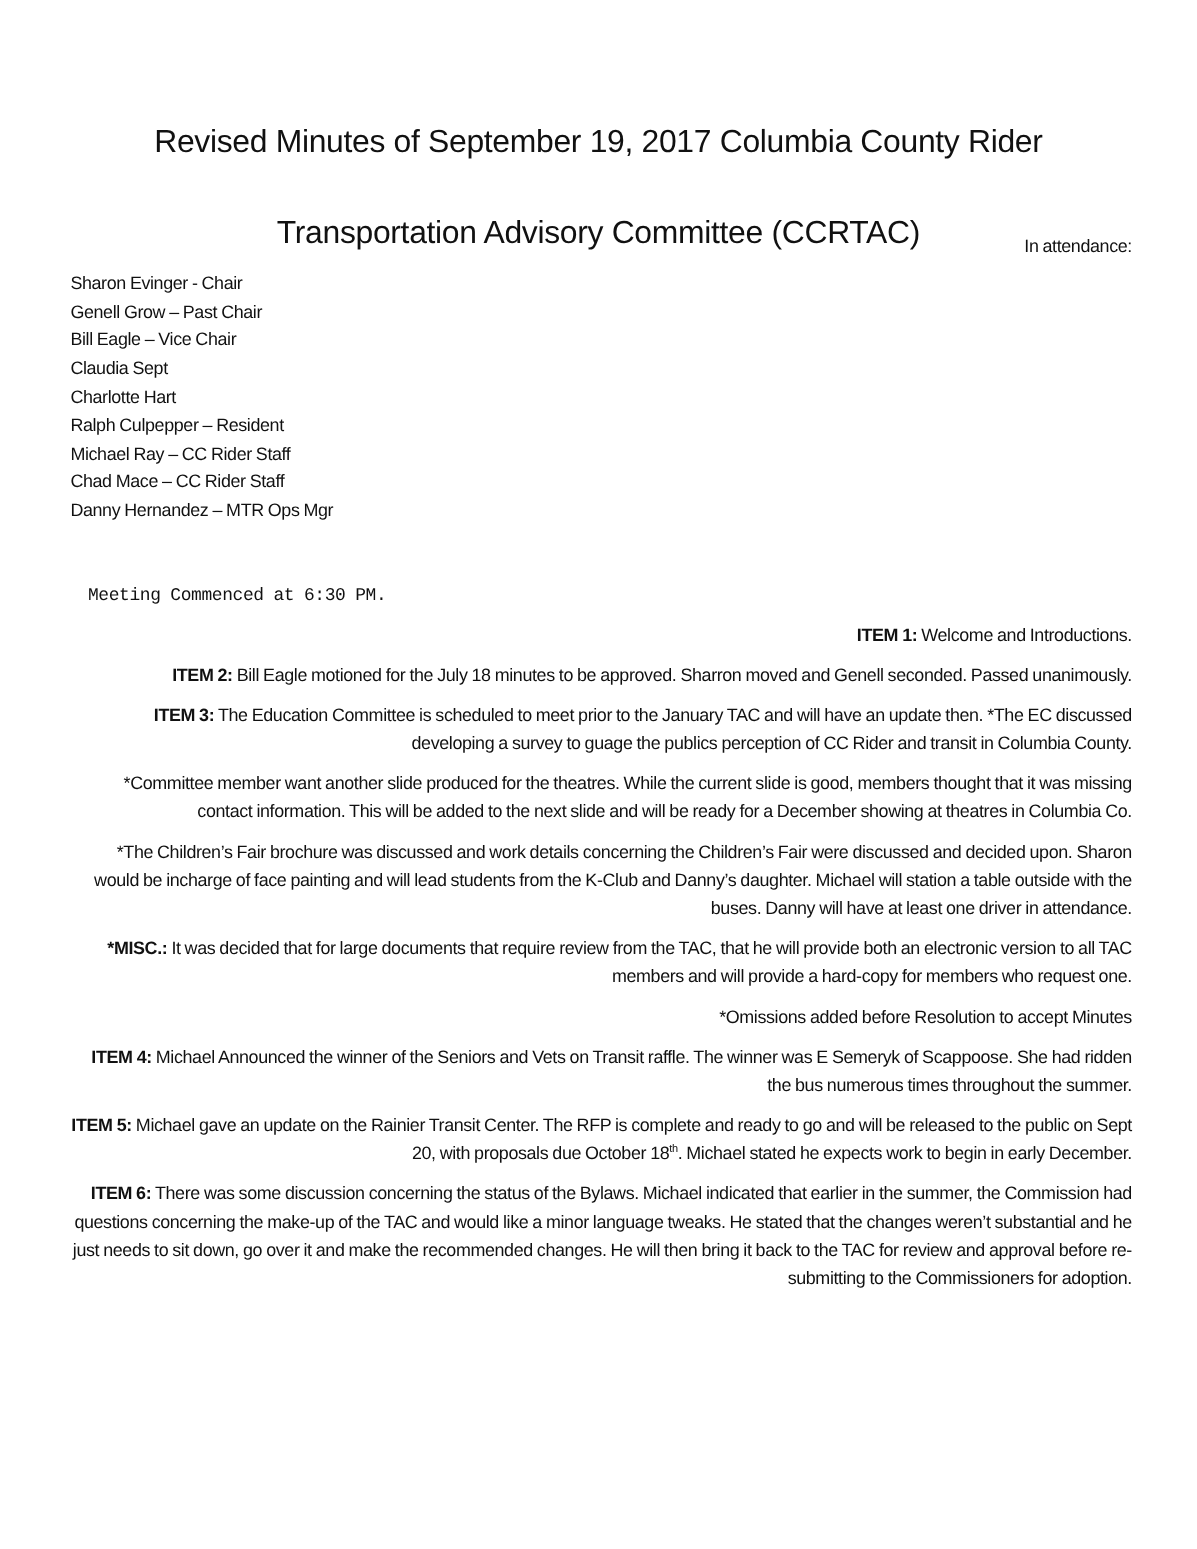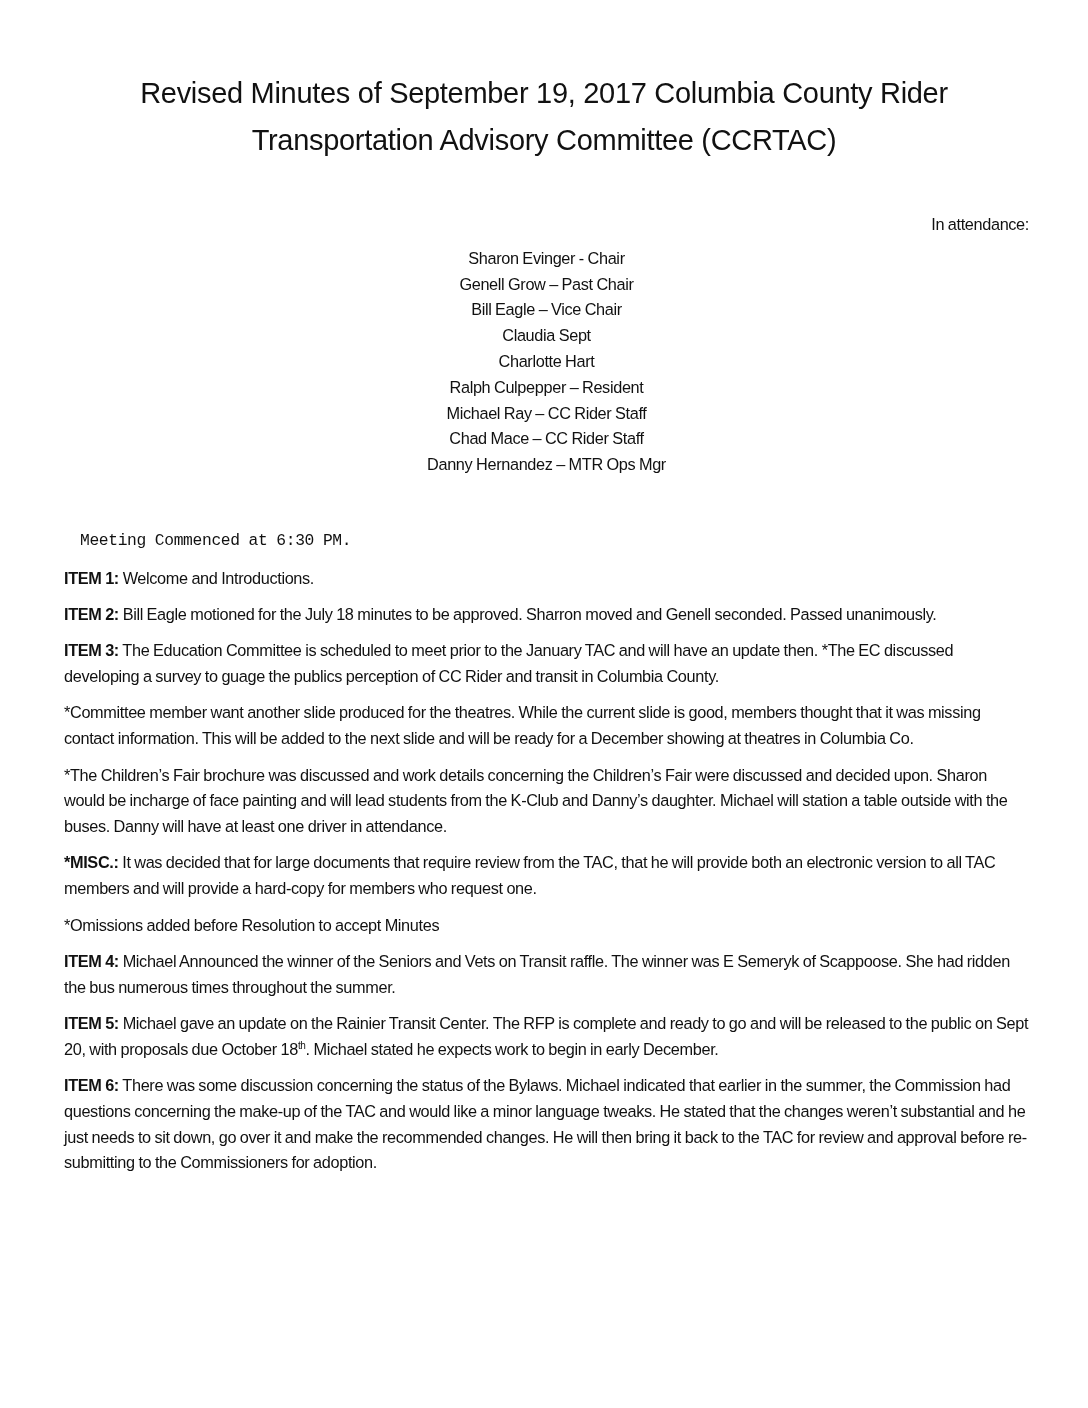--- a/index.html
+++ b/index.html
@@ -28,35 +28,35 @@
       left: 40px;
       top: 70px;
       width: 1008px;
       text-align: center;
       font-size: 29px;
       line-height: 47px;
       font-weight: normal;
       letter-spacing: -0.3px;
       margin: 0;
     }
-    .title span { display: block; }
+    .title span { display: block; margin-top: 36px; }
     .body-text {
       position: absolute;
       left: 64px;
       top: 212px;
       width: 965px;
       font-size: 16.3px;
       letter-spacing: -0.35px;
       word-spacing: -0.5px;
     }
     .attendance-label { margin: 0 0 8px 0; line-height: 25.8px; text-align: right; }
-    .attendee-list { list-style: none; padding: 0; margin: 0; text-align: center; }
+    .attendee-list { list-style: none; padding: 0; margin: 0; }
     .attendee-list li { line-height: 25.8px; white-space: nowrap; }
     .commenced { margin: 50px 0 12px 16px; line-height: 25.8px; font-family: Liberation Mono, monospace; }
-    .para { margin: 0 0 10.5px 0; line-height: 25.8px; }
+    .para { margin: 0 0 10.5px 0; line-height: 25.8px; text-align: right; }
     .label-bold { font-weight: bold; }
     sup { font-size: 10px; line-height: 0; vertical-align: super; }
   </style>
 </head>
 <body>
 
 <div class="page">
 
   <h1 class="title">
     <span>Revised Minutes of September 19, 2017 Columbia County Rider</span>

